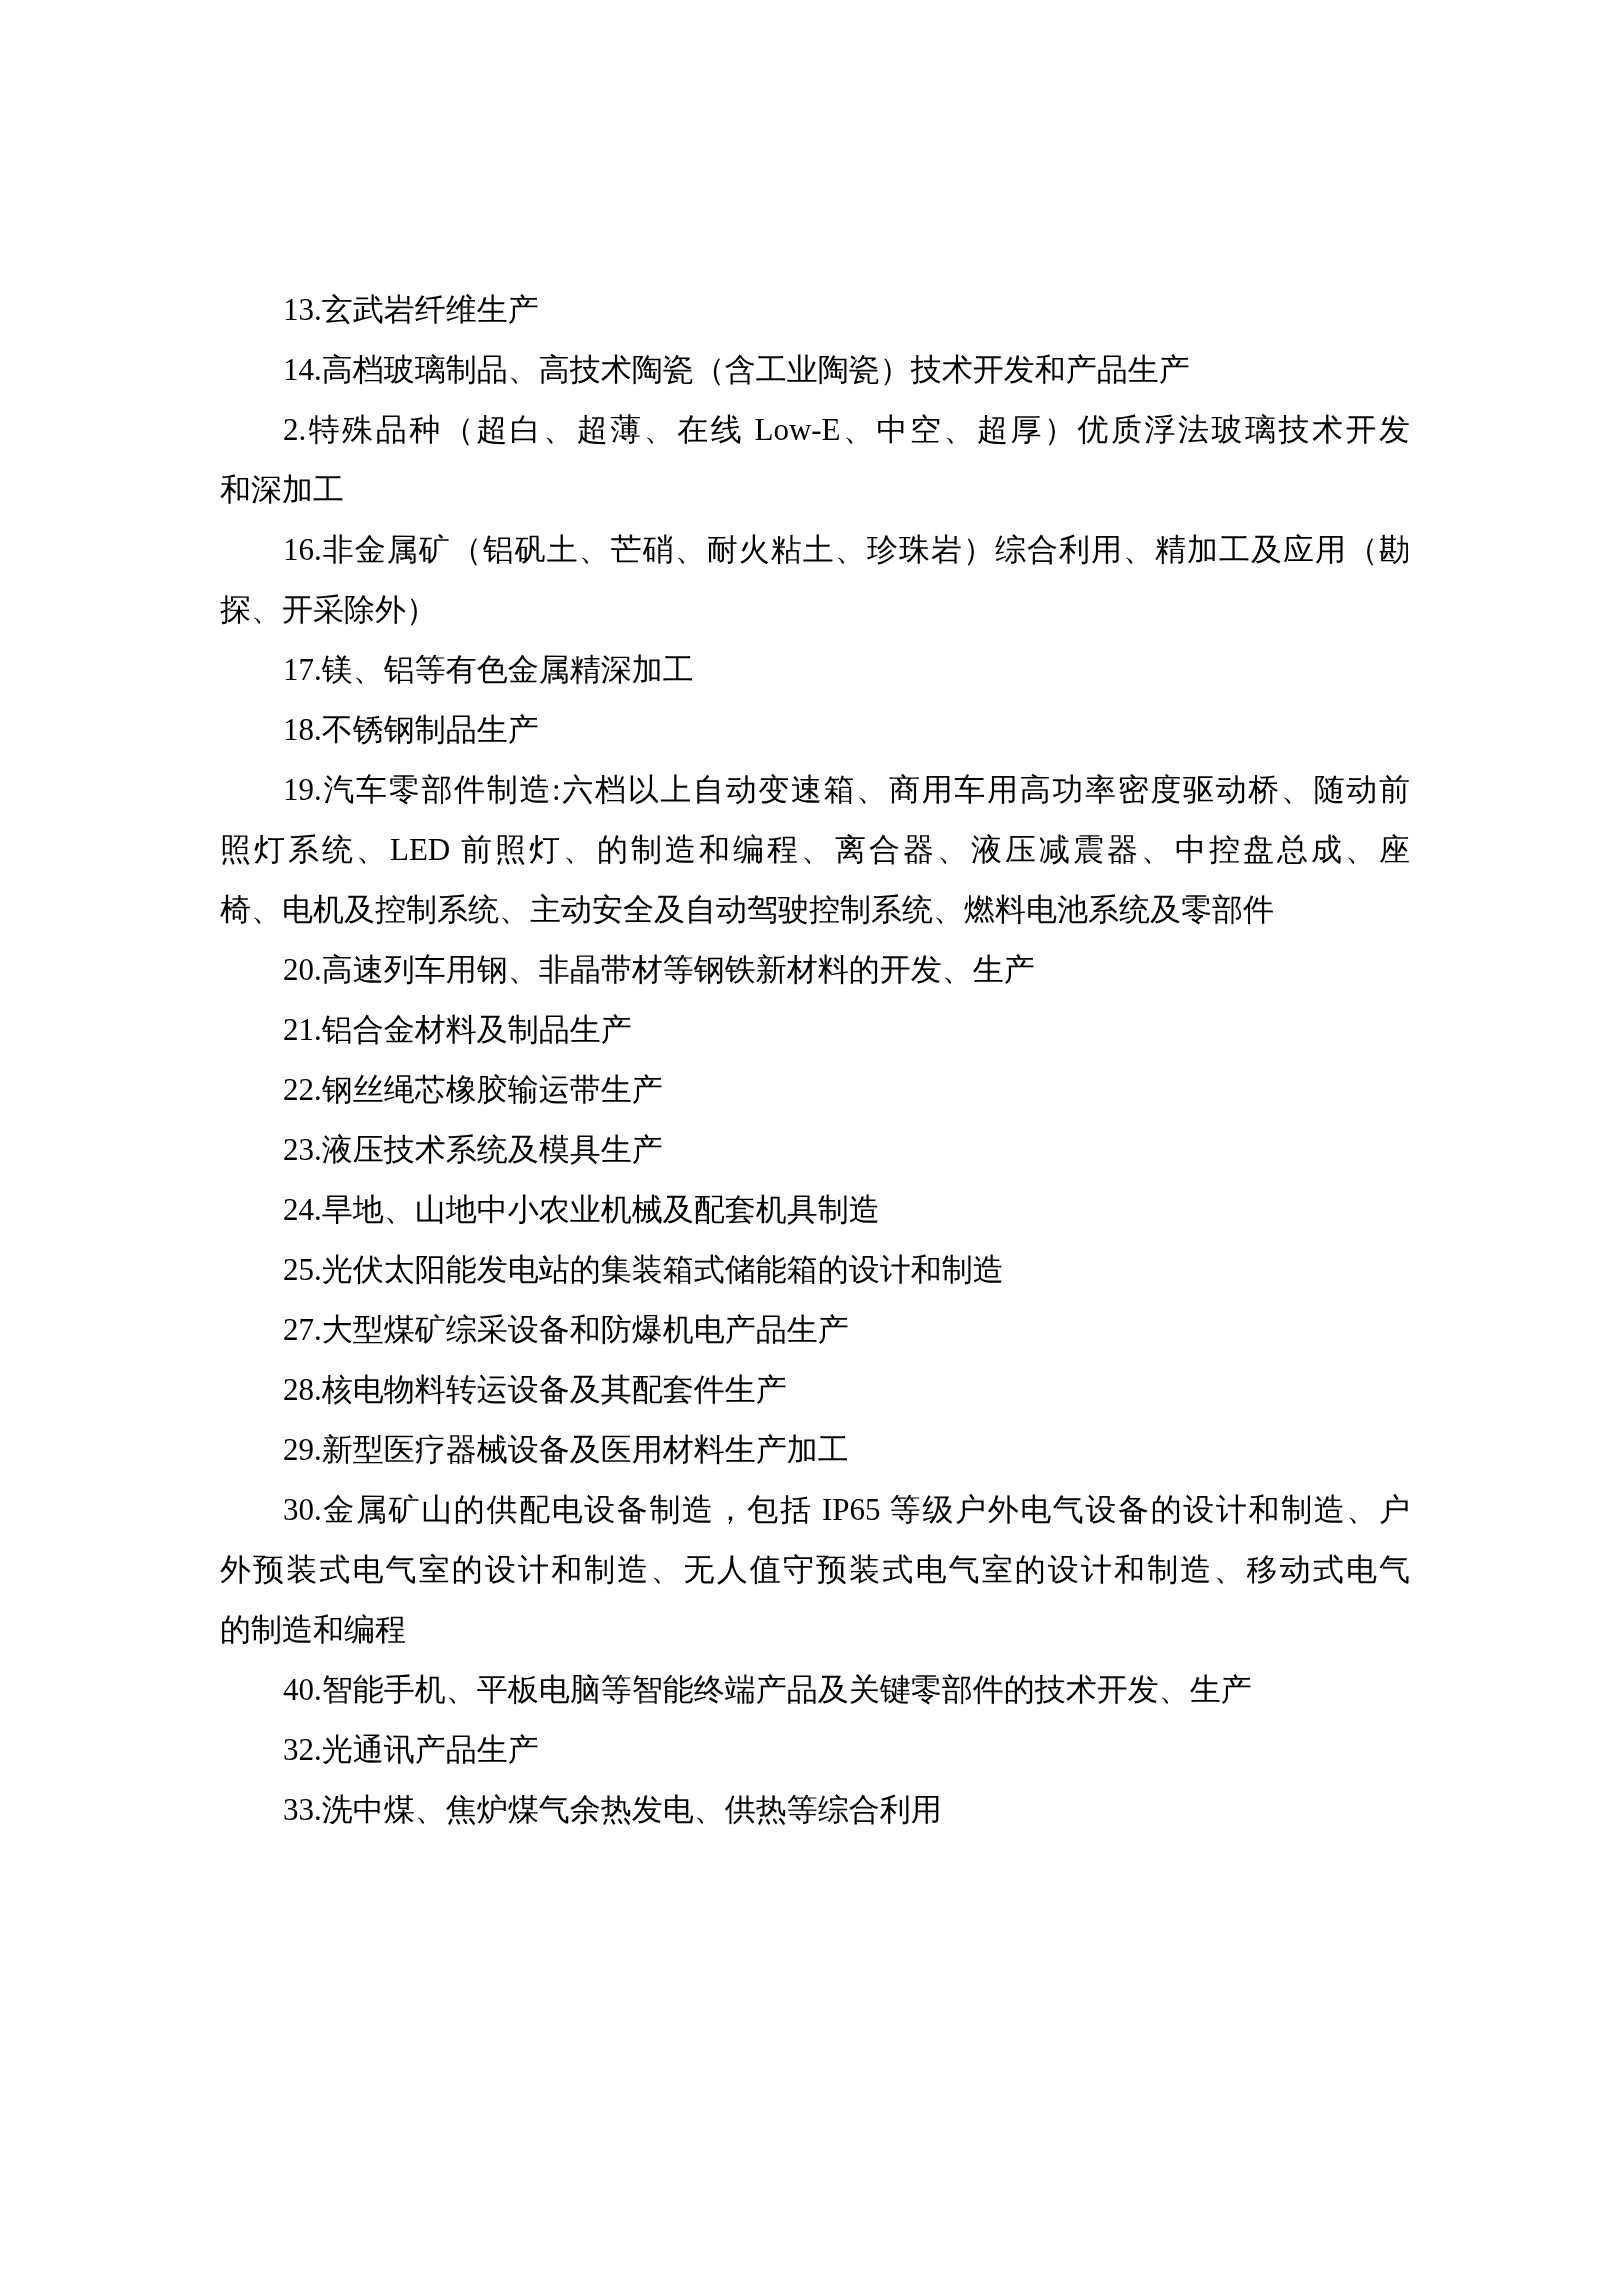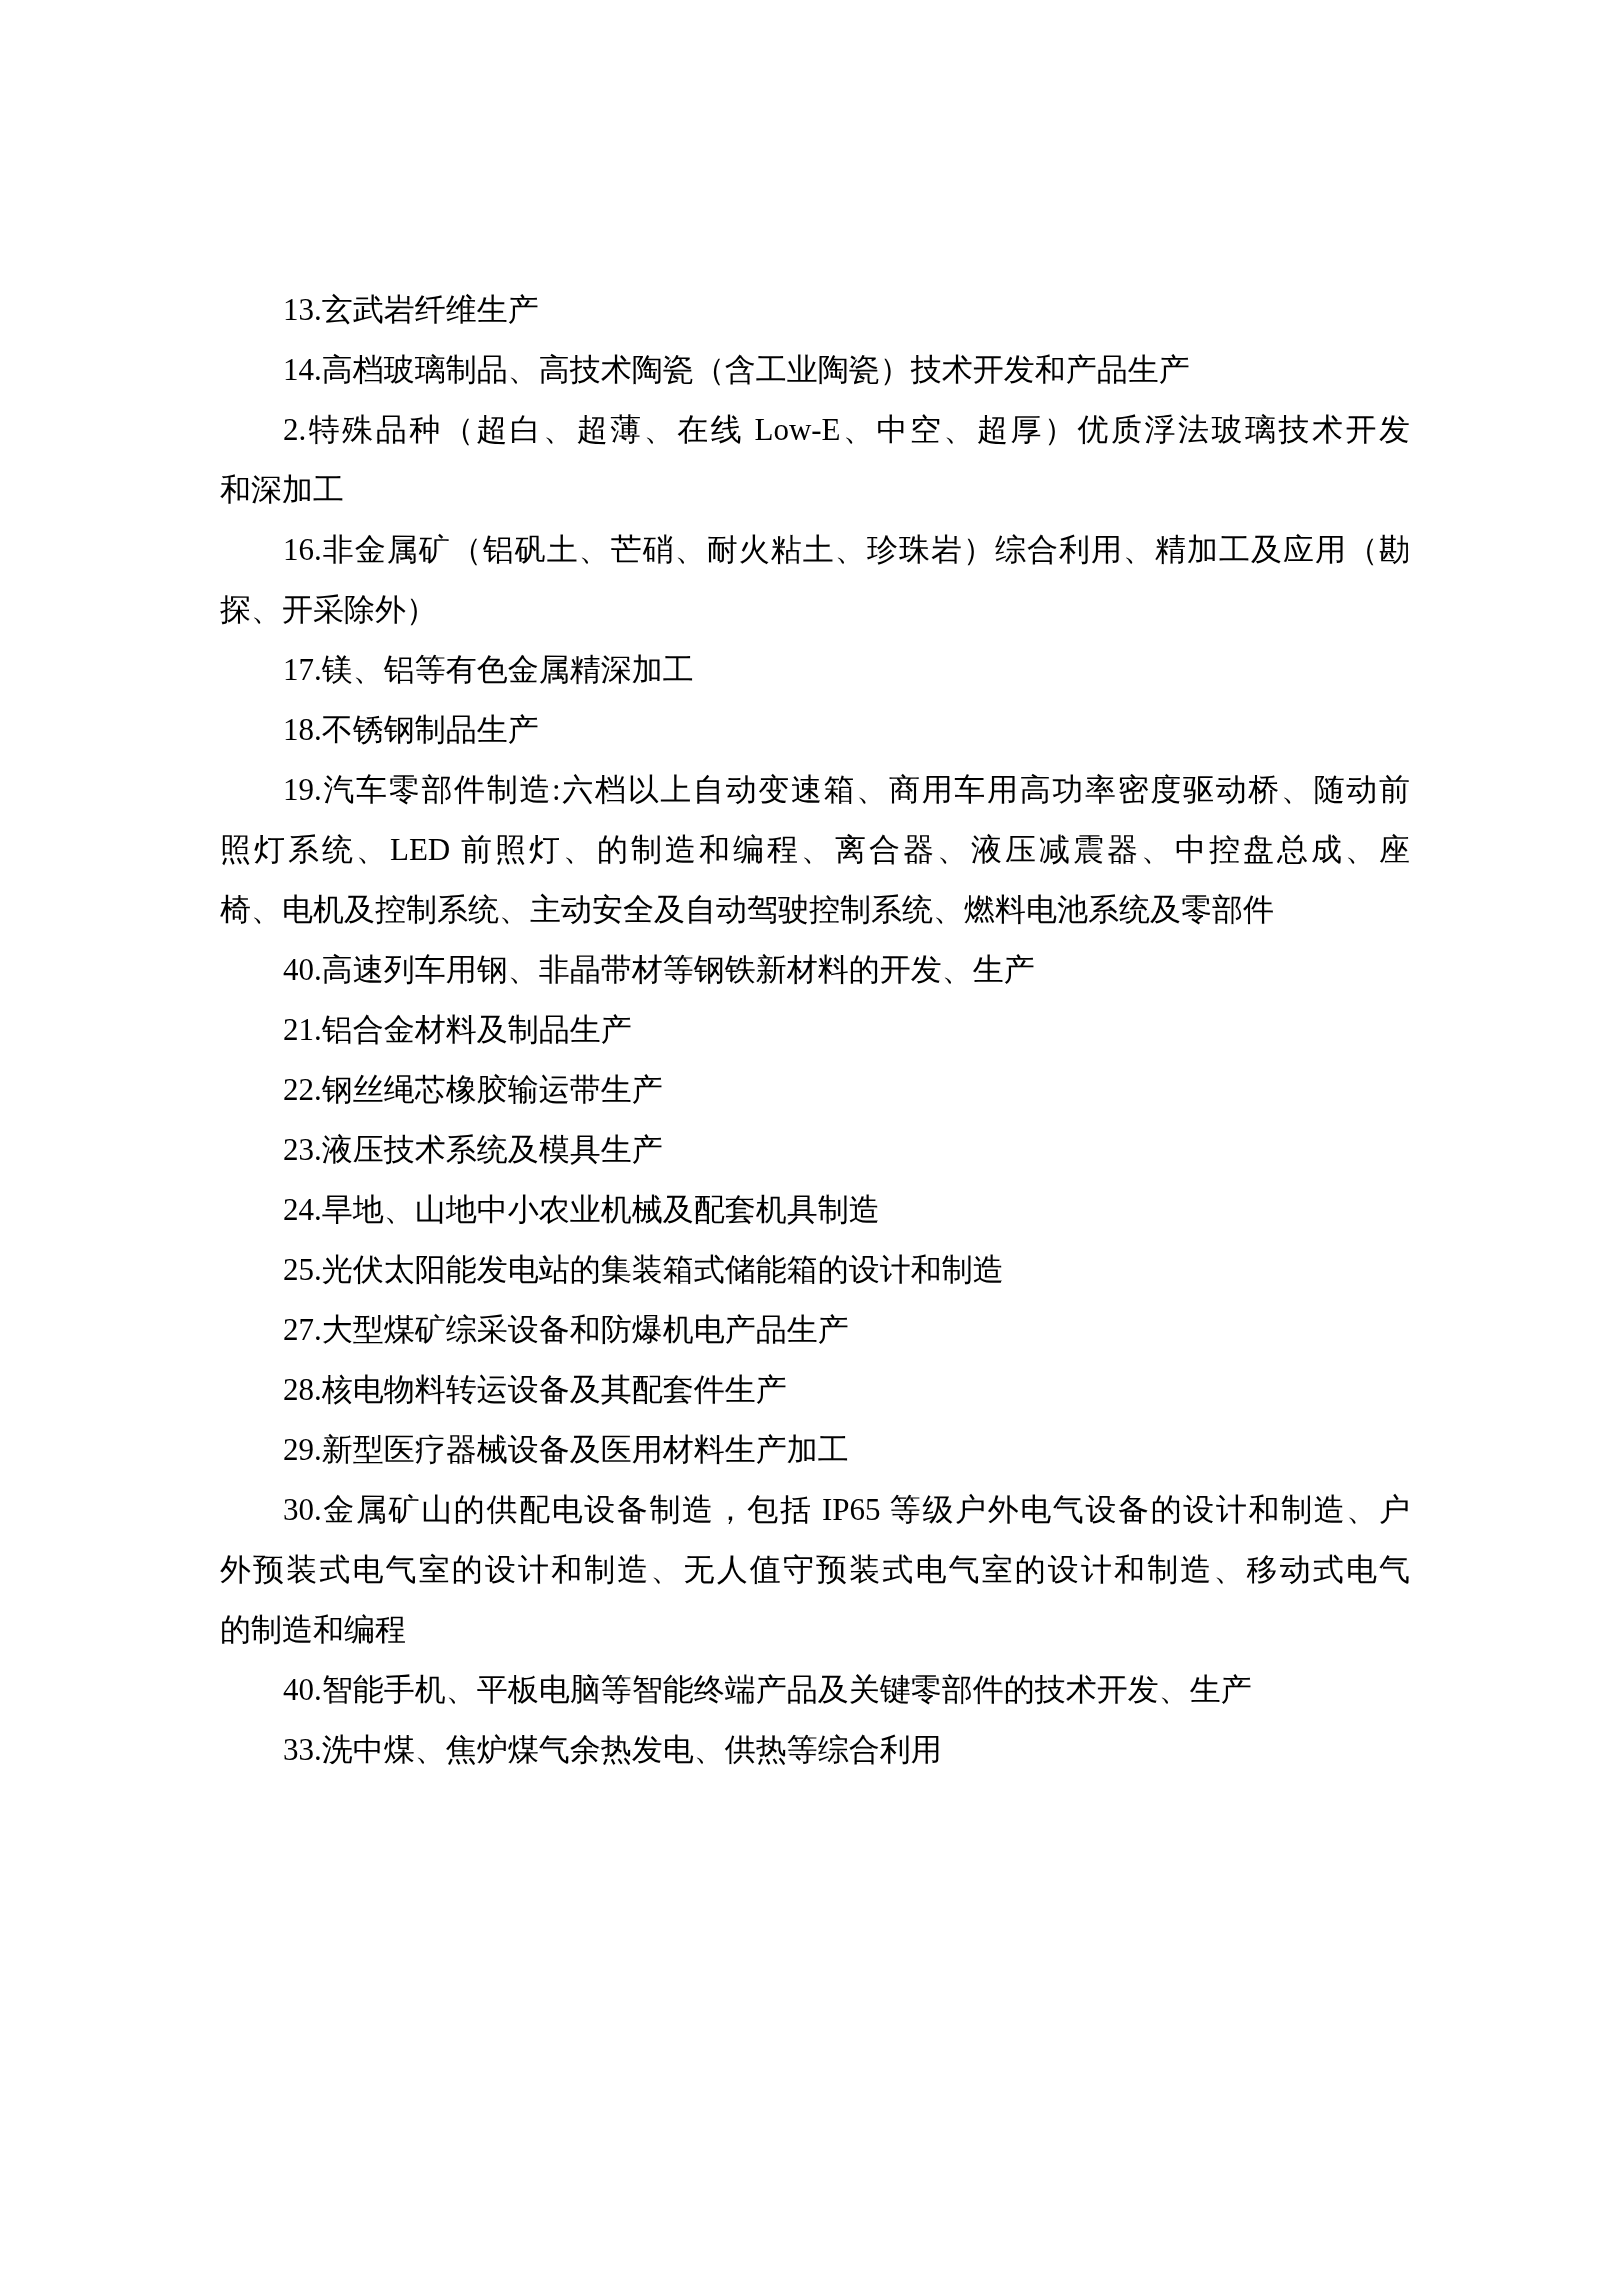--- a/index.html
+++ b/index.html
@@ -54,29 +54,30 @@
       <div class="line indent">14.高档玻璃制品、高技术陶瓷（含工业陶瓷）技术开发和产品生产</div>
       <div class="line indent fill">2.特殊品种（超白、超薄、在线 Low-E、中空、超厚）优质浮法玻璃技术开发</div>
       <div class="line">和深加工</div>
       <div class="line indent fill">16.非金属矿（铝矾土、芒硝、耐火粘土、珍珠岩）综合利用、精加工及应用（勘</div>
       <div class="line">探、开采除外）</div>
       <div class="line indent">17.镁、铝等有色金属精深加工</div>
       <div class="line indent">18.不锈钢制品生产</div>
       <div class="line indent fill">19.汽车零部件制造:六档以上自动变速箱、商用车用高功率密度驱动桥、随动前</div>
       <div class="line fill">照灯系统、LED 前照灯、的制造和编程、离合器、液压减震器、中控盘总成、座</div>
       <div class="line">椅、电机及控制系统、主动安全及自动驾驶控制系统、燃料电池系统及零部件</div>
-      <div class="line indent">40.高速列车用钢、非晶带材等钢铁新材料的开发、生产</div>
+      <div class="line indent">20.高速列车用钢、非晶带材等钢铁新材料的开发、生产</div>
       <div class="line indent">21.铝合金材料及制品生产</div>
       <div class="line indent">22.钢丝绳芯橡胶输运带生产</div>
       <div class="line indent">23.液压技术系统及模具生产</div>
       <div class="line indent">24.旱地、山地中小农业机械及配套机具制造</div>
       <div class="line indent">25.光伏太阳能发电站的集装箱式储能箱的设计和制造</div>
       <div class="line indent">27.大型煤矿综采设备和防爆机电产品生产</div>
       <div class="line indent">28.核电物料转运设备及其配套件生产</div>
       <div class="line indent">29.新型医疗器械设备及医用材料生产加工</div>
       <div class="line indent fill">30.金属矿山的供配电设备制造，包括 IP65 等级户外电气设备的设计和制造、户</div>
       <div class="line fill">外预装式电气室的设计和制造、无人值守预装式电气室的设计和制造、移动式电气</div>
       <div class="line">的制造和编程</div>
       <div class="line indent">40.智能手机、平板电脑等智能终端产品及关键零部件的技术开发、生产</div>
+      <div class="line indent">32.光通讯产品生产</div>
       <div class="line indent">33.洗中煤、焦炉煤气余热发电、供热等综合利用</div>
     </div>
 </div>
 
 
 </body></html>

